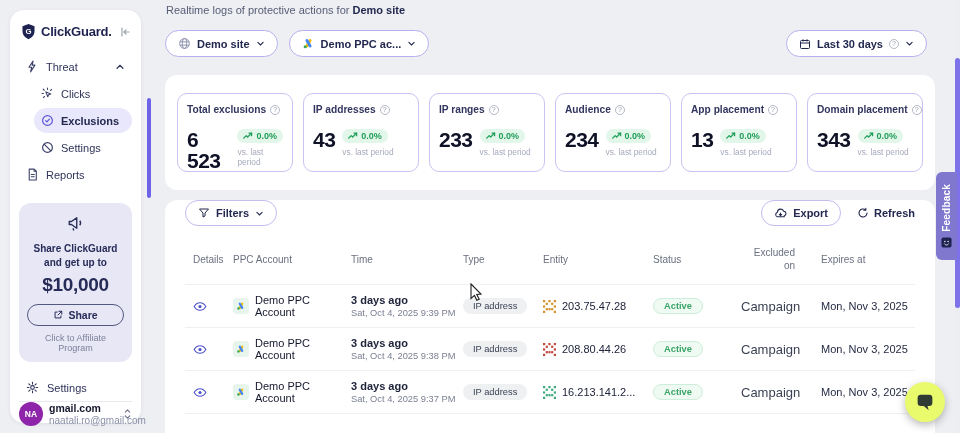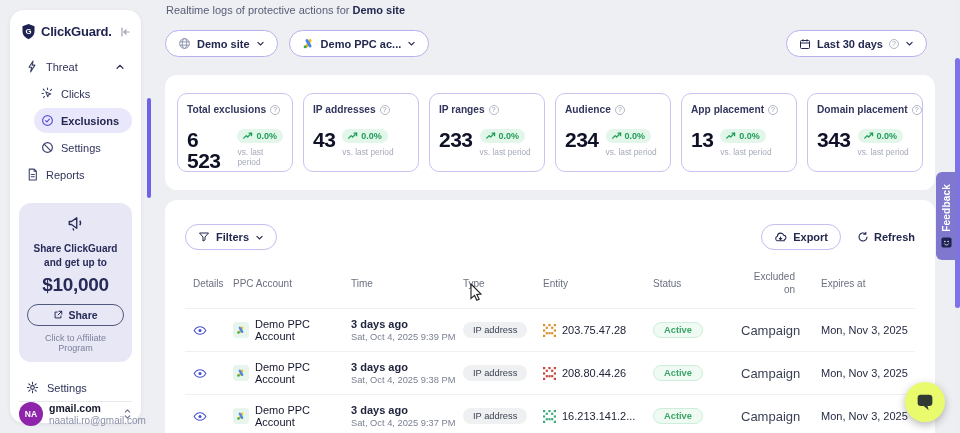--- a/index.html
+++ b/index.html
@@ -69,21 +69,21 @@
   .info-dot { width:10px; height:10px; border:1px solid #b4b8c6; border-radius:50%; color:#979caf; font-size:7px; line-height:8px; text-align:center; flex:0 0 auto; font-weight:400; }
   .stat-value-row { display:flex; align-items:flex-start; gap:7px; margin-top:11px; }
   .stat-value { font-size:21px; font-weight:700; color:#0f1226; letter-spacing:-.5px; line-height:1; margin-top:3px; }
   .stat-badge { display:inline-flex; align-items:center; gap:3px; background:#e3f6ea; color:#1d9e57; border-radius:9px; padding:2px 6px; font-size:9px; font-weight:700; }
   .stat-sub { font-size:8.3px; color:#a6aabc; margin-top:3px; }
 
   .table-panel {
     position:absolute; left:0; top:200px; width:770px; height:233px; background:#fff;
     border-radius:12px 12px 0 0; padding:0 20px;
   }
-  .toolbar { display:flex; align-items:center; gap:22px; padding:24px 0 11px; }
+  .toolbar { display:flex; align-items:center; gap:22px; padding:0 0 11px; }
   .toolbar .right { margin-left:auto; display:flex; align-items:center; gap:16px; }
   .tb-pill {
     height:26px; display:inline-flex; align-items:center; gap:6px; padding:0 12px;
     background:#fff; border:1px solid #c3bdf0; border-radius:14px;
     font-size:11px; font-weight:600; color:#23284f; cursor:pointer; font-family:inherit;
   }
   .refresh-link { display:inline-flex; align-items:center; gap:5px; font-size:11px; font-weight:600; color:#23284f; cursor:pointer; background:none; border:none; font-family:inherit; }
 
   .tgrid { display:grid; grid-template-columns:48px 118px 112px 80px 110px 88px 80px 1fr; align-items:center; }
   .thead { font-size:10px; color:#6a7080; padding:10px 0 12px; font-weight:400; }

